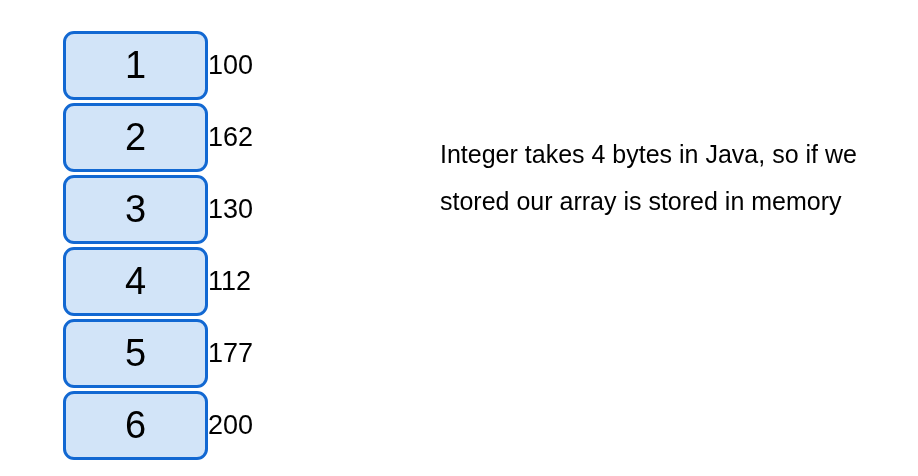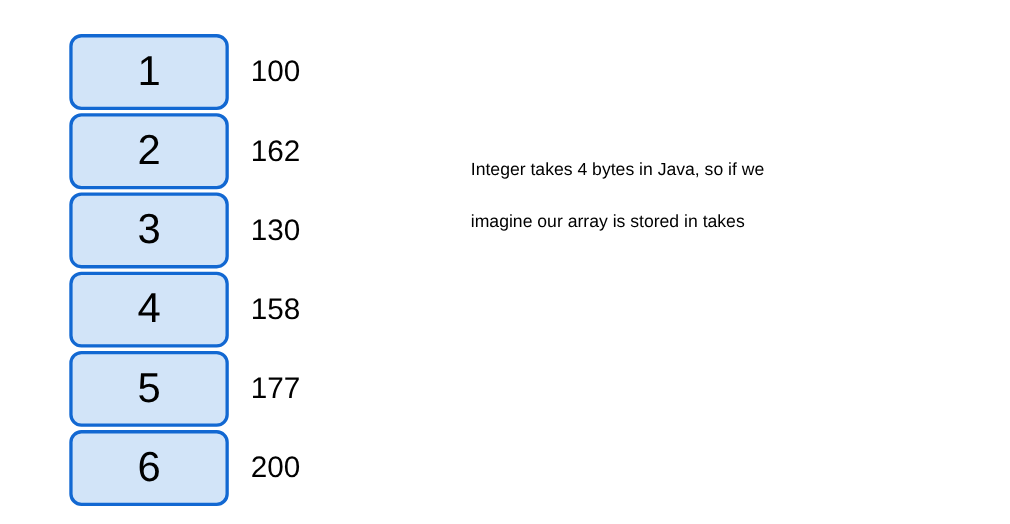--- a/index.html
+++ b/index.html
@@ -37,29 +37,29 @@
     border-radius: 11px;
     display: flex;
     align-items: center;
     justify-content: center;
   }
   .val {
     font-size: 38px;
     color: var(--text, #000000);
   }
   .addr {
-    margin-left: 20px;
+    margin-left: 0;
     font-size: 27px;
     color: var(--text, #000000);
   }
   .note {
     position: absolute;
-    left: 428px;
+    left: 440px;
     top: 131px;
-    font-size: 16px;
+    font-size: 25px;
     line-height: 47px;
     color: var(--text, #000000);
     white-space: nowrap;
   }
 </style>
 </head>
 <body>
 
 <div class="canvas">
 
@@ -83,37 +83,37 @@
       <div class="box">
         <span class="val">3</span>
       </div>
       <div class="addr">130</div>
     </div>
 
     <div class="row">
       <div class="box">
         <span class="val">4</span>
       </div>
-      <div class="addr">158</div>
+      <div class="addr">112</div>
     </div>
 
     <div class="row">
       <div class="box">
         <span class="val">5</span>
       </div>
       <div class="addr">177</div>
     </div>
 
     <div class="row">
       <div class="box">
         <span class="val">6</span>
       </div>
       <div class="addr">200</div>
     </div>
 
   </div>
 
   <div class="note">
     <div class="note-line">Integer takes 4 bytes in Java, so if we</div>
-    <div class="note-line">imagine our array is stored in takes</div>
+    <div class="note-line">stored our array is stored in memory</div>
   </div>
 
 </div>
 
 </body></html>

